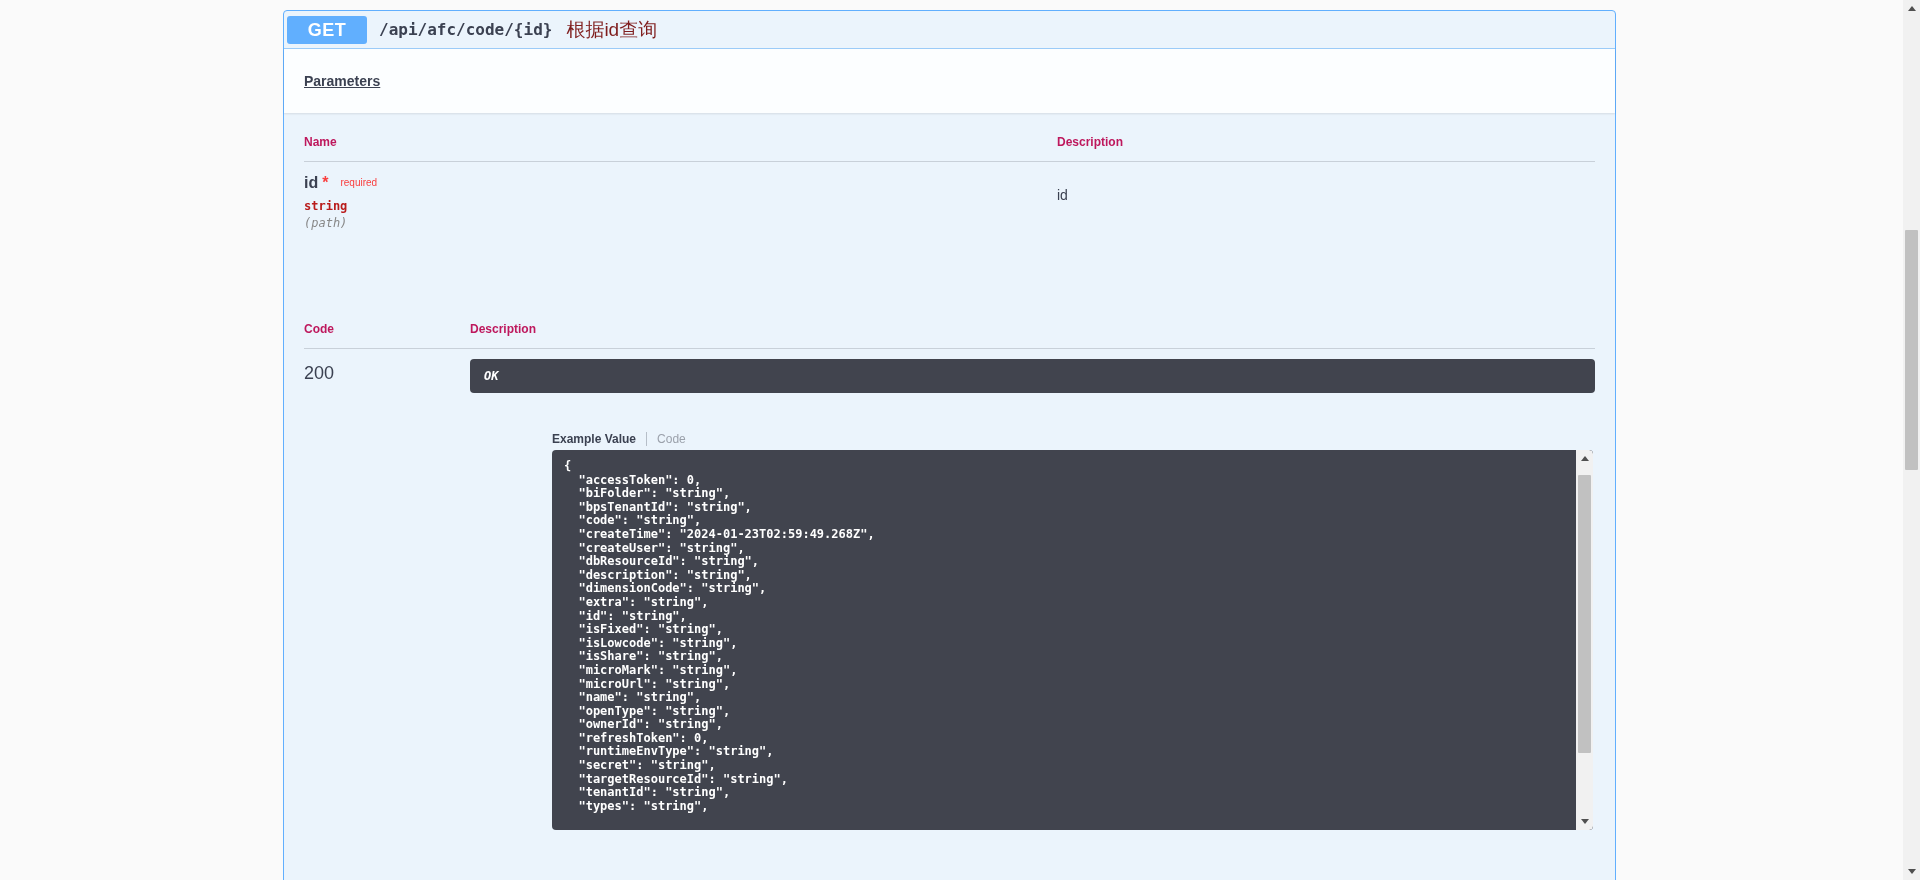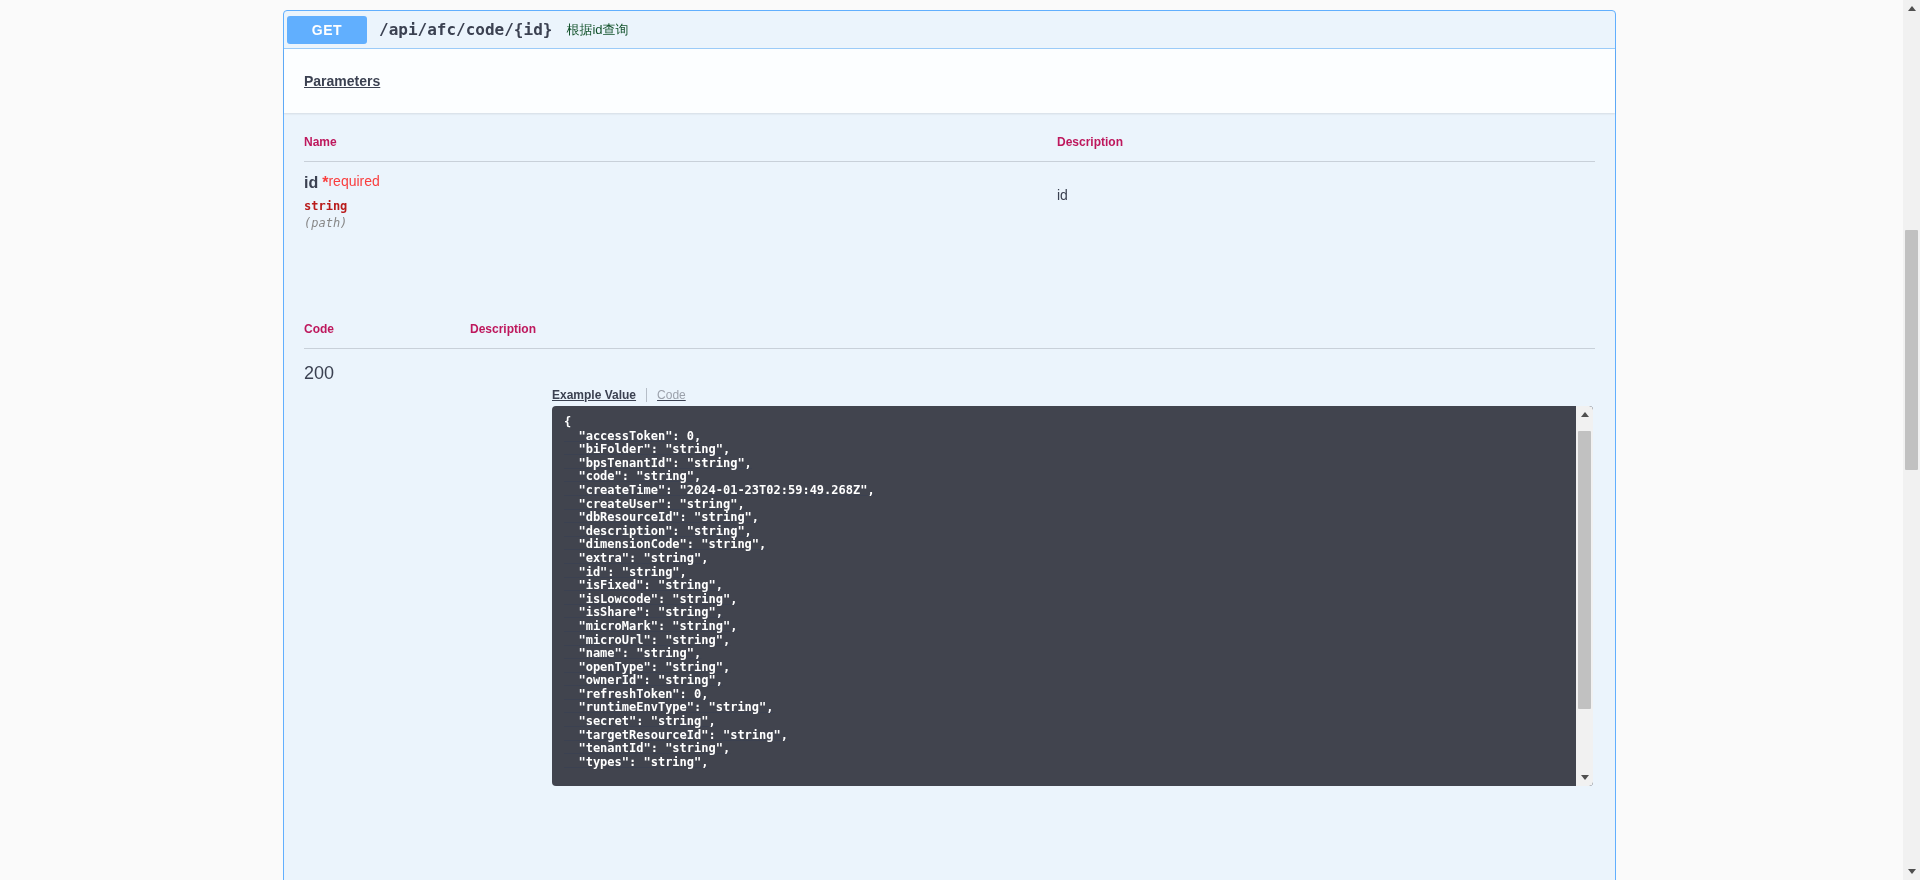--- a/index.html
+++ b/index.html
@@ -19,29 +19,29 @@
     border-radius:4px 4px 0 0;
   }
   .opblock-summary {
     height:38px; display:flex; align-items:center;
     padding:0 10px 0 3px;
     border-bottom:1px solid #9cccf9;
     cursor:pointer;
   }
   .method-badge {
     min-width:80px; height:28px; line-height:28px; text-align:center;
-    background:#61affe; color:#fff; font-weight:bold; font-size:14px;
+    background:#61affe; color:#fff; font-weight:bold; font-size:18px;
     border-radius:3px; letter-spacing:.5px;
   }
   .op-path {
     margin-left:12px;
     font-family:"DejaVu Sans Mono", monospace;
     font-size:16px; font-weight:600; color:#3b4151;
   }
-  .op-desc { margin-left:14px; font-size:13px; color:#14532d; }
+  .op-desc { margin-left:14px; font-size:19px; color:#7f1d1d; }
 
   
   .section-header {
     background:rgba(255,255,255,.85);
     box-shadow:0 1px 2px rgba(0,0,0,.1);
     display:flex; align-items:center; padding:0 20px;
   }
   .section-header.params { height:64px;text-decoration:underline; }
   .section-header.responses { height:64px; justify-content:space-between; }
   .section-title { font-size:14px; font-weight:bold; color:#3b4151; }
@@ -62,42 +62,42 @@
   .thead { display:flex; border-bottom:1px solid rgba(59,65,81,.2); padding:6px 0 12px 0; }
   .th { font-size:12px; font-weight:bold; color:#be185d; }
   .row { display:flex; }
   .col-name  { width:753px; }
   .col-code  { width:166px; }
   .col-fill  { flex:1; }
 
   .param-row { padding-top:12px; min-height:138px; }
   .param-name { font-size:16px; font-weight:bold; color:#3b4151; }
   .req-star { color:#f93e3e; font-weight:bold; margin-left:4px; }
-  .req-text { color:#f93e3e; font-size:14px; margin-left:0; position:relative; top:-2px; }
+  .req-text { color:#f93e3e; font-size:10px; margin-left:12px; position:relative; top:-2px; }
   .param-type {
     margin-top:7px; font-family:"DejaVu Sans Mono", monospace;
     font-size:12px; font-weight:600; color:#b91c1c;
   }
   .param-in {
     margin-top:3px; font-family:"DejaVu Sans Mono", monospace;
     font-size:12px; font-weight:400; font-style:italic; color:#888;
   }
   .param-desc { font-size:14px; color:#3b4151; padding-top:13px; }
 
   .resp-row { padding-top:0; }
   .resp-code { font-size:18px; color:#3b4151; padding-top:14px; }
   .ok-bar {
     margin-top:10px; background:#41444e; border-radius:4px;
     padding:10px 14px; color:#fff;
     font-family:"DejaVu Sans Mono", monospace;
     font-size:12px; font-weight:bold; font-style:italic;
   }
 
   
-  .model-example { margin-left:82px; margin-top:38px;text-decoration:underline; }
+  .model-example { margin-left:82px; margin-top:38px; }
   .tabs { display:flex; align-items:center; height:15px; }
   .tab { font-size:12px; cursor:pointer; }
   .tab.active { font-weight:bold; color:#3b4151; }
   .tab.inactive { color:#9ba1ab; }
   .tab-divider { width:1px; height:14px; background:rgba(59,65,81,.3); margin:0 10px; }
 
   .code-block {
     position:relative; margin-top:4px;
     width:1041px; height:380px;
     background:#41444e; border-radius:4px;
@@ -163,20 +163,21 @@
 
 
   <div class="sect-body">
     <div class="thead">
       <div class="th col-code">Code</div>
       <div class="th col-fill">Description</div>
     </div>
     <div class="row resp-row">
       <div class="col-code resp-code">200</div>
       <div class="col-fill">
+        <div class="ok-bar">OK</div>
 
         <div class="model-example">
           <div class="tabs">
             <span class="tab active">Example Value</span>
             <span class="tab-divider"></span>
             <span class="tab inactive">Code</span>
           </div>
 
           <div class="code-block">
             <pre>{

